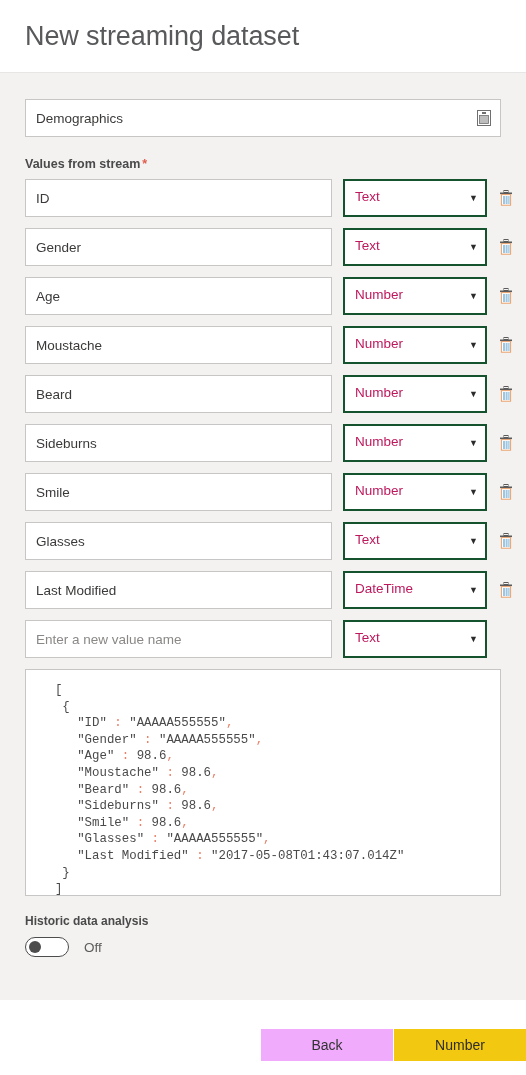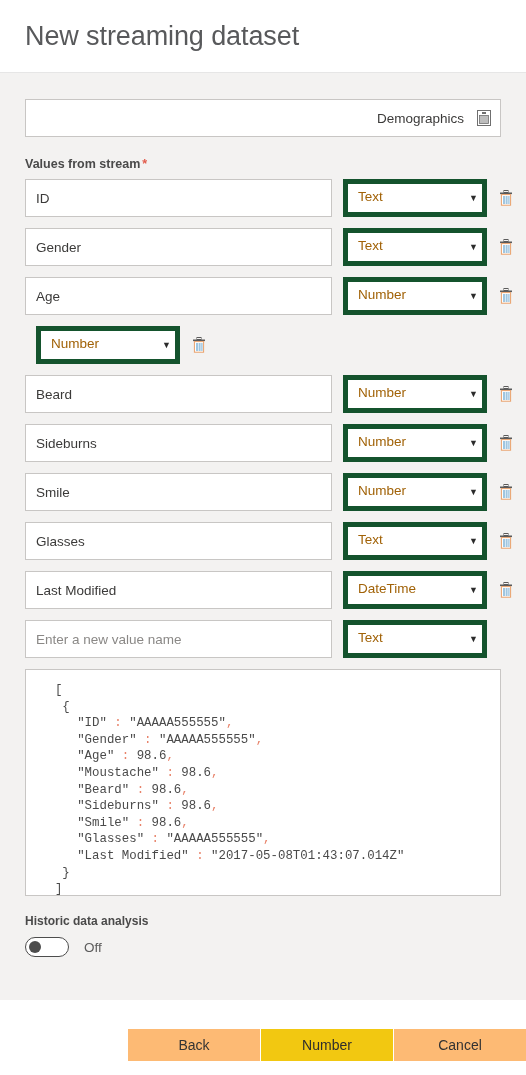--- a/index.html
+++ b/index.html
@@ -78,21 +78,21 @@
     border: 1px solid #c8c6c4;
     background: #ffffff;
     font-family: "Liberation Sans", sans-serif;
     font-size: 13.5px;
     color: #3b3a39;
     padding: 0 10px;
     outline: none;
     border-radius: 0;
   }
   .text-input::placeholder { color: #8a8886; }
-  .dataset-input { padding-right: 36px; text-align: right; }
+  .dataset-input { padding-right: 36px; }
 
   .inline-icon-btn {
     position: absolute;
     right: 8px;
     top: 50%;
     transform: translateY(-50%);
     width: 18px;
     height: 18px;
     display: flex;
     align-items: center;
@@ -117,25 +117,25 @@
   .type-select-wrap {
     position: relative;
     width: 144px;
     flex: 0 0 144px;
     margin-left: 11px;
   }
   .type-select {
     width: 100%;
     height: 38px;
     box-sizing: border-box;
-    border: 5px solid #14532d;
+    border: 2px solid #14532d;
     background: #ffffff;
     font-family: "Liberation Sans", sans-serif;
     font-size: 13.5px;
-    color: #a16207;
+    color: #be185d;
     padding: 0 24px 4px 10px;
     outline: none;
     appearance: none;
     -webkit-appearance: none;
     border-radius: 0;
     cursor: pointer;
   }
   .select-caret {
     position: absolute;
     right: 9px;
@@ -235,21 +235,21 @@
     box-sizing: border-box;
   }
   .btn {
     width: 132px;
     height: 32px;
     border: none;
     font-family: "Liberation Sans", sans-serif;
     font-size: 14px;
     color: #333333;
     cursor: pointer;
-    background: #fdba74;
+    background: #f0abfc;
     margin-left: 1px;
     border-radius: 0;
     padding: 0;
   }
   .btn-primary {
     background: #f2c811;
     color: #2e2e2e;
   }
   .btn-last { margin-right: 0; }
 </style>
@@ -315,20 +315,21 @@
               <rect x="5" y="0.5" width="4" height="2" fill="none" stroke="#5b5b5b"></rect>
               <rect x="1" y="2.5" width="12" height="1.6" fill="#5b5b5b"></rect>
               <rect x="2.4" y="4.6" width="9.2" height="10.6" fill="#ffffff" stroke="#e8a06a"></rect>
               <rect x="4" y="6" width="2" height="8" fill="#9fc6e0"></rect>
               <rect x="6.6" y="6" width="2" height="8" fill="#9fc6e0"></rect>
               <rect x="9.2" y="6" width="1.4" height="8" fill="#9fc6e0"></rect>
             </svg>
           </button>
         </div>
         <div class="value-row">
+          <input type="text" class="text-input value-name-input" value="Moustache" style="">
           <div class="type-select-wrap"><select class="type-select"><option value="Text">Text</option><option value="Number" selected="">Number</option><option value="DateTime">DateTime</option></select><span class="select-caret">▼</span></div>
           <button class="delete-btn">
             <svg width="14" height="16" viewBox="0 0 14 16" aria-hidden="true">
               <rect x="5" y="0.5" width="4" height="2" fill="none" stroke="#5b5b5b"></rect>
               <rect x="1" y="2.5" width="12" height="1.6" fill="#5b5b5b"></rect>
               <rect x="2.4" y="4.6" width="9.2" height="10.6" fill="#ffffff" stroke="#e8a06a"></rect>
               <rect x="4" y="6" width="2" height="8" fill="#9fc6e0"></rect>
               <rect x="6.6" y="6" width="2" height="8" fill="#9fc6e0"></rect>
               <rect x="9.2" y="6" width="1.4" height="8" fill="#9fc6e0"></rect>
             </svg>
@@ -435,16 +436,15 @@
         </button>
         <span class="toggle-state">Off</span>
       </div>
     </div>
 
   </div>
 
   <div class="footer" id="footer-buttons">
       <button class="btn">Back</button>
       <button class="btn btn-primary">Number</button>
-      <button class="btn btn-last">Cancel</button>
     </div>
 
 </div>
 
 </body></html>

